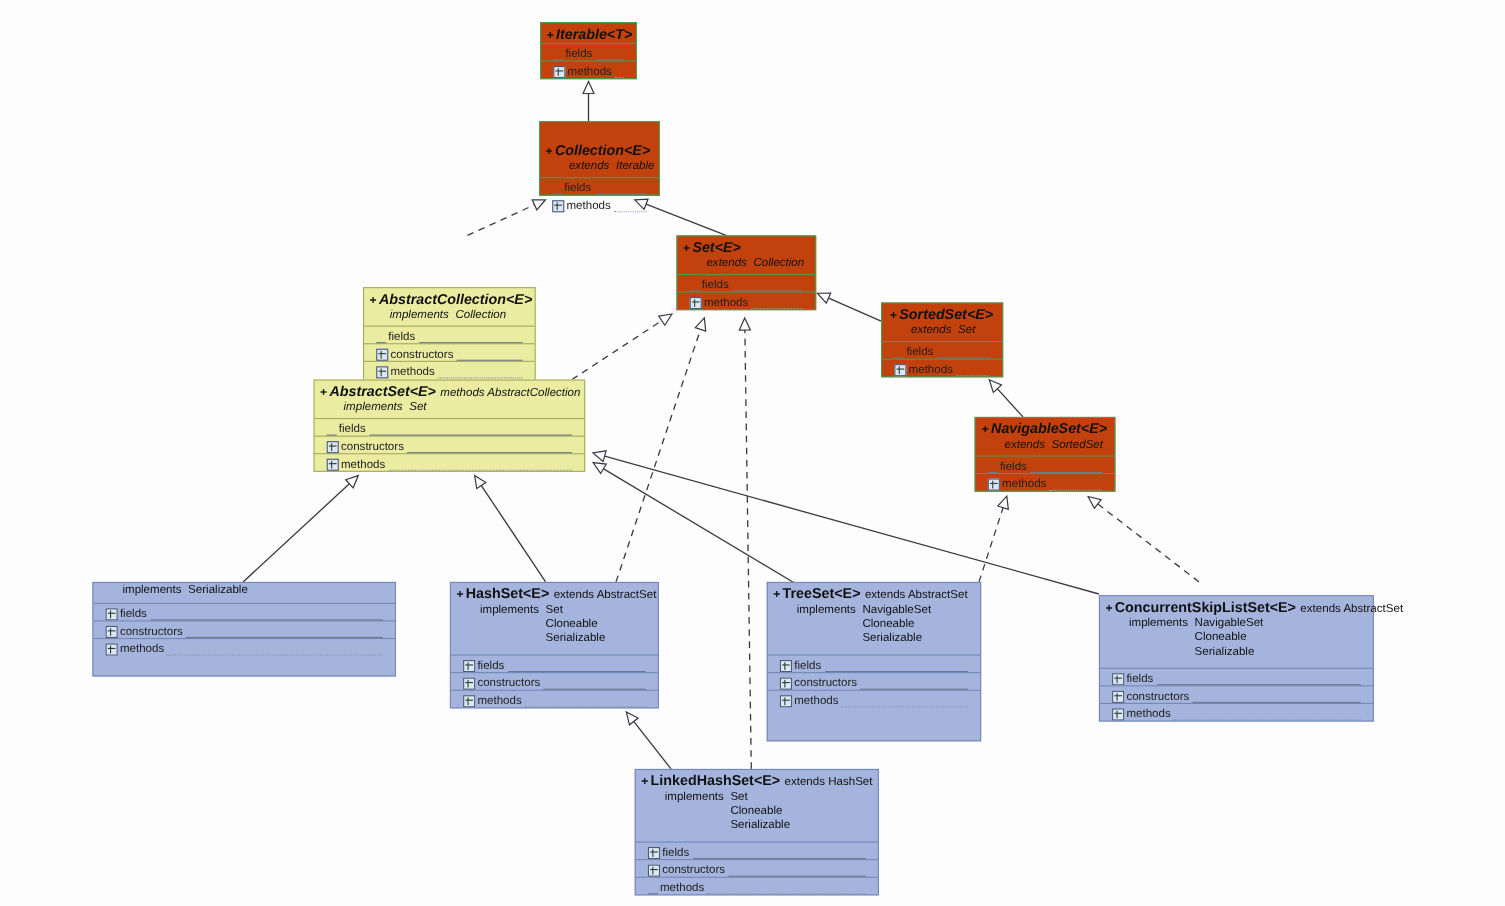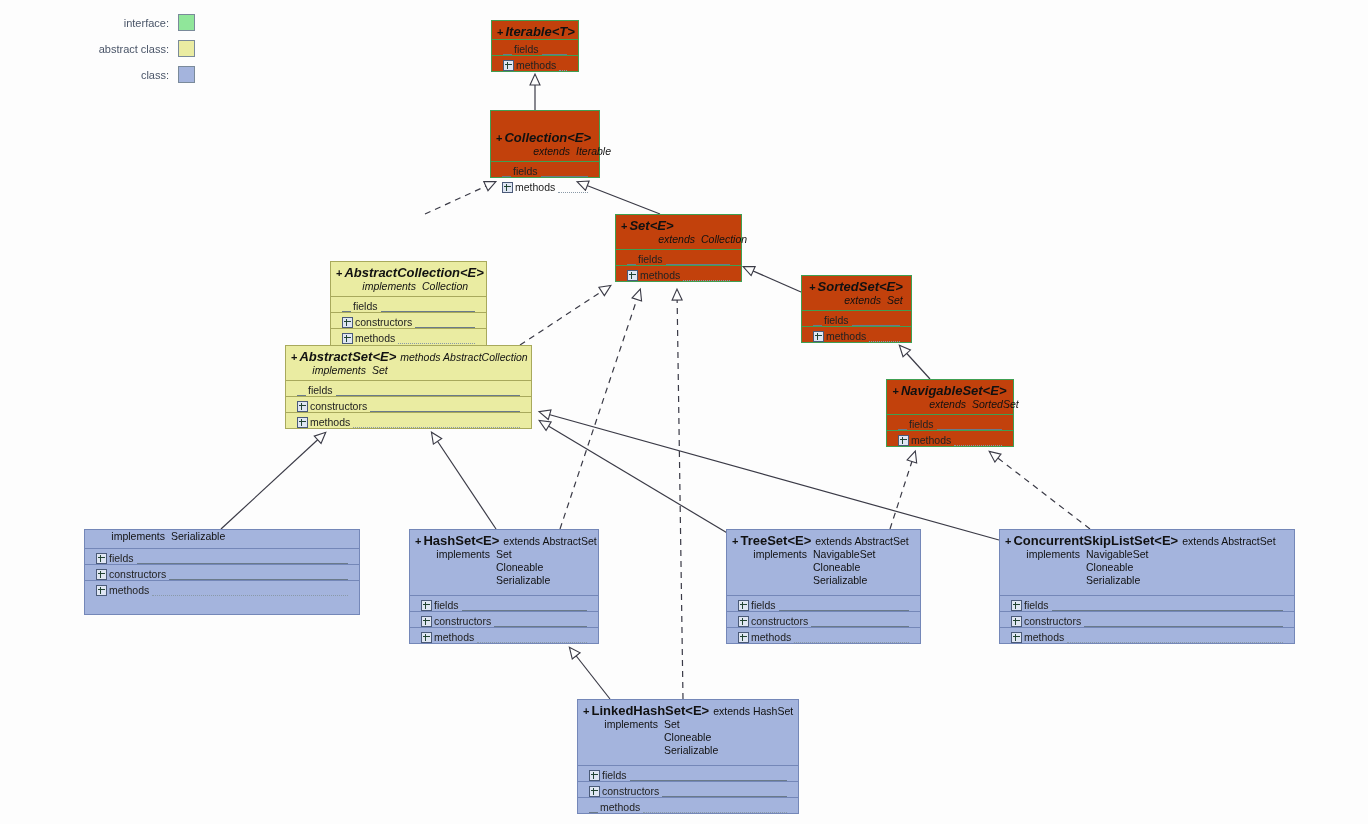--- a/index.html
+++ b/index.html
@@ -26,21 +26,21 @@
   .uml.abst{background:#eaeca2;border-color:#a8a95c;}
   .uml.cls{background:#a4b4dd;border-color:#7487b8;}
 
   .title-line{padding:3px 6px 0 5px;white-space:nowrap;line-height:14px;}
   .plus{font-weight:bold;font-size:11px;color:#111;margin-right:2px;}
   .tname{font-weight:bold;font-size:13px;color:#111;}
   .iface .tname,.abst .tname{font-style:italic;}
   .ext{font-size:10.5px;color:#111;margin-left:4px;}
   .iface .ext,.abst .ext{font-style:italic;}
 
-  .rel-line{font-size:10.5px;line-height:13px;color:#111;white-space:nowrap;padding-left:21px;}
+  .rel-line{font-size:10.5px;line-height:13px;color:#111;white-space:nowrap;padding-left:5px;}
   .iface .rel-line,.abst .rel-line{font-style:italic;}
   .rel-key{display:inline-block;text-align:right;}
   .rel-val{display:inline-block;margin-left:6px;}
 
   
   .comp{display:flex;align-items:flex-end;height:15px;padding:0 11px;}
   .comp .ico{width:9px;height:9px;flex:none;margin-right:2px;position:relative;}
   .comp .ico.plusbox{border:1px solid #4a5a78;background:#dfe6f3;}
   .comp .ico.plusbox:before{content:"";position:absolute;left:3px;top:1px;width:1px;height:7px;background:#243;}
   .comp .ico.plusbox:after{content:"";position:absolute;left:1px;top:3px;width:7px;height:1px;background:#243;}
@@ -52,34 +52,20 @@
   .sep{height:0;border-top:1px solid #8a96a8;}
   .iface .sep{border-color:#3f9f52;}
   .abst .sep{border-color:#a8a95c;}
   .cls .sep{border-color:#7487b8;}
 </style>
 </head>
 <body>
 
 <div id="canvas">
 
-  <div class="legend" id="legend">
-      <div class="legend-row">
-        <span class="legend-label">interface:</span>
-        <span class="legend-swatch" style="background: rgb(144, 230, 154);"></span>
-      </div>
-      <div class="legend-row">
-        <span class="legend-label">abstract class:</span>
-        <span class="legend-swatch" style="background: rgb(234, 236, 162);"></span>
-      </div>
-      <div class="legend-row">
-        <span class="legend-label">class:</span>
-        <span class="legend-swatch" style="background: rgb(164, 180, 221);"></span>
-      </div>
-    </div>
 
   <svg class="edges" id="edges-svg" viewBox="0 0 1368 824" xmlns="http://www.w3.org/2000/svg">
     <defs>
       <marker id="hollow-tri" markerWidth="14" markerHeight="14" refX="11" refY="6" orient="auto" markerUnits="userSpaceOnUse">
         <path d="M 1 1 L 12 6 L 1 11 z" fill="#fdfdfd" stroke="#3a3a46" stroke-width="1.1"></path>
       </marker>
     </defs>
     <g id="edges-group">
         <polyline points="535,110 535,75" fill="none" stroke="#3a3a46" stroke-width="1.2" marker-end="url(#hollow-tri)"></polyline>
         <polyline points="425,214 495,182" fill="none" stroke="#3a3a46" stroke-width="1.2" stroke-dasharray="6,5" marker-end="url(#hollow-tri)"></polyline>
@@ -271,21 +257,21 @@
           <span class="ctext">constructors</span>
           <span class="rule solid"></span>
         </div>
         <div class="sep"></div>
         <div class="comp">
           <span class="ico plusbox"></span>
           <span class="ctext">methods</span>
           <span class="rule dotted"></span>
         </div>
       </div>
-      <div class="uml cls" style="left: 726px; top: 529px; width: 195px; height: 115px;">
+      <div class="uml cls" style="left: 697px; top: 529px; width: 195px; height: 145px;">
         <div class="title-line"><span class="plus">+</span><span class="tname">TreeSet&lt;E&gt;</span><span class="ext">extends AbstractSet</span></div>
         <div class="rel-line" style="text-align: left; padding-left: 22px;"><span class="rel-key" style="width: 58px;">implements</span><span class="rel-val" style="min-width: 58px; text-align: left;">NavigableSet</span></div>
         <div class="rel-line" style="text-align: left; padding-left: 22px;"><span class="rel-key" style="width: 58px;"></span><span class="rel-val" style="min-width: 58px; text-align: left;">Cloneable</span></div>
         <div class="rel-line" style="text-align: left; padding-left: 22px;"><span class="rel-key" style="width: 58px;"></span><span class="rel-val" style="min-width: 58px; text-align: left;">Serializable</span></div>
         <div style="height: 8px;"></div>
         <div class="sep"></div>
         <div class="comp">
           <span class="ico plusbox"></span>
           <span class="ctext">fields</span>
           <span class="rule solid"></span>
@@ -296,21 +282,21 @@
           <span class="ctext">constructors</span>
           <span class="rule solid"></span>
         </div>
         <div class="sep"></div>
         <div class="comp">
           <span class="ico plusbox"></span>
           <span class="ctext">methods</span>
           <span class="rule dotted"></span>
         </div>
       </div>
-      <div class="uml cls" style="left: 999px; top: 529px; width: 296px; height: 115px;">
+      <div class="uml cls" style="left: 999px; top: 541px; width: 250px; height: 115px;">
         <div class="title-line"><span class="plus">+</span><span class="tname">ConcurrentSkipListSet&lt;E&gt;</span><span class="ext">extends AbstractSet</span></div>
         <div class="rel-line" style="text-align: left; padding-left: 22px;"><span class="rel-key" style="width: 58px;">implements</span><span class="rel-val" style="min-width: 58px; text-align: left;">NavigableSet</span></div>
         <div class="rel-line" style="text-align: left; padding-left: 22px;"><span class="rel-key" style="width: 58px;"></span><span class="rel-val" style="min-width: 58px; text-align: left;">Cloneable</span></div>
         <div class="rel-line" style="text-align: left; padding-left: 22px;"><span class="rel-key" style="width: 58px;"></span><span class="rel-val" style="min-width: 58px; text-align: left;">Serializable</span></div>
         <div style="height: 8px;"></div>
         <div class="sep"></div>
         <div class="comp">
           <span class="ico plusbox"></span>
           <span class="ctext">fields</span>
           <span class="rule solid"></span>

